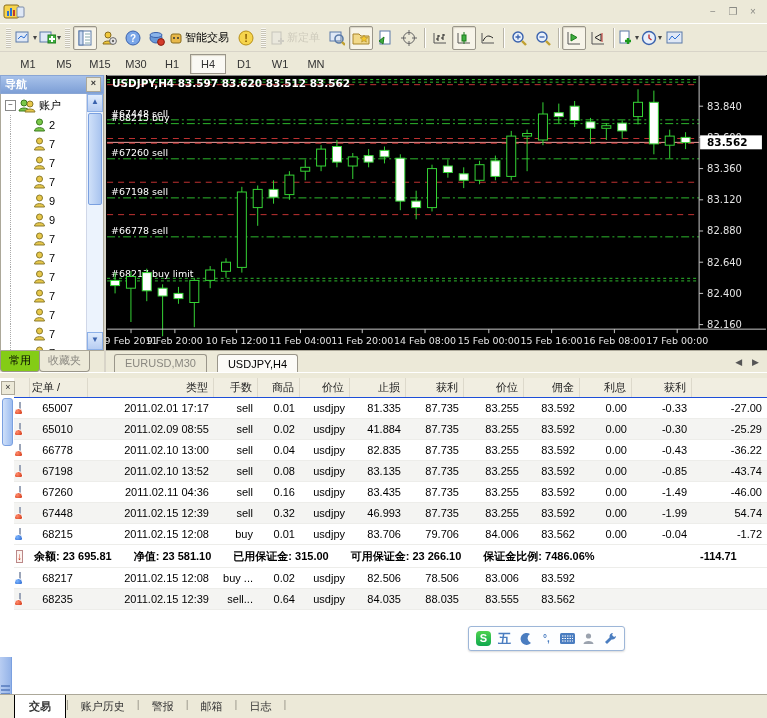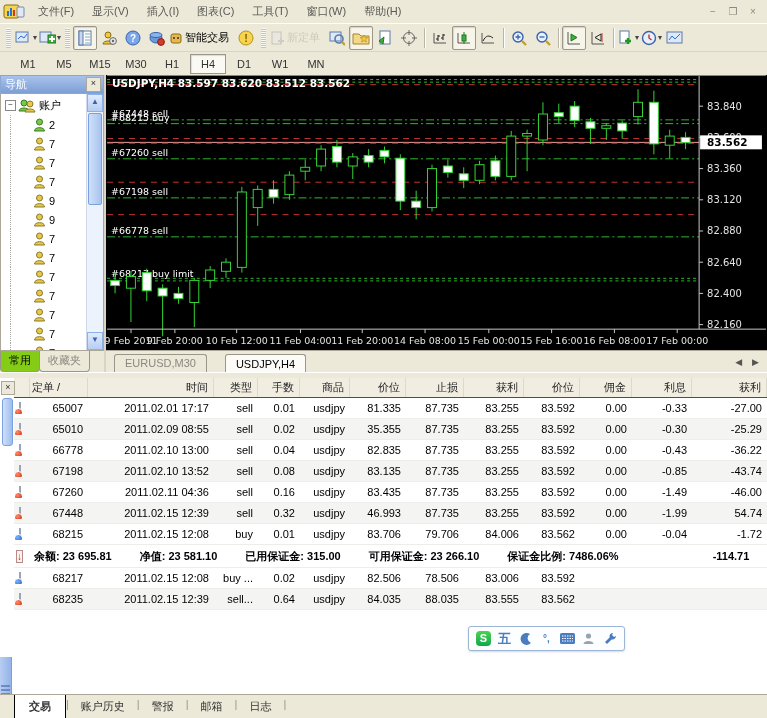--- a/index.html
+++ b/index.html
@@ -22,21 +22,21 @@
   .dd{font-size:8px;color:#444;margin-left:1px}
   .sep{width:1px;height:20px;background:#b9b5a8;margin:0 3px;box-shadow:1px 0 0 #fff}
   
   .tfbar{height:24px;display:flex;align-items:center;background:#ece9d8;border-bottom:7px solid #c2410c;padding-left:10px}
   .tf{min-width:26px;text-align:center;padding:3px 4px;color:#333;border:1px solid transparent}
   .tf.active{background:#faf9f4;border:1px solid #9a968a;box-shadow:inset 1px 1px 1px #ddd9cb}
   
   .main{position:absolute;top:75px;left:0;width:767px;height:297px;display:flex}
   .navpanel{width:106px;display:flex;flex-direction:column;background:#ece9d8;border-right:2px solid #d8d4c8}
   .navhead{height:17px;display:flex;align-items:center;background:linear-gradient(#a8c2ea,#7d9fd6);
-           color:#fff;font-weight:normal;padding-left:4px;border:1px solid #8aa6d4}
+           color:#fff;font-weight:bold;padding-left:4px;border:1px solid #8aa6d4}
   .navclose{margin-left:auto;margin-right:2px;width:13px;height:13px;background:#ece9d8;border:1px solid #aca899;
             color:#333;font-size:9px;line-height:11px;text-align:center}
   .navbody{flex:1;display:flex;background:#fff;border:1px solid #aca899;border-top:none;overflow:hidden}
   .tree{flex:1;padding:2px 0 0 4px;overflow:hidden}
   .nav-row{display:flex;align-items:center;height:19px;white-space:nowrap}
   .nav-row .lbl{margin-left:3px;font-size:11px}
   .expand{width:9px;height:9px;border:1px solid #888;background:#fff;font-size:8px;line-height:7px;text-align:center;color:#333;margin-right:2px}
   .treeline{width:8px;border-left:1px dotted #aaa;height:19px;margin-left:5px}
   
   .vscroll{width:16px;background:#ecf3fd;display:flex;flex-direction:column;border-left:1px solid #d0d7e8}
@@ -44,48 +44,48 @@
   .sthumb{height:90px;margin:1px;background:linear-gradient(90deg,#cfe0f9,#a9c4ef);border:1px solid #7aa0e0;border-radius:2px}
   .strack{flex:1}
   .navtabs{height:21px;display:flex;align-items:flex-start;background:#ece9d8;padding-top:0}
   .ntab{padding:2px 8px 3px;border:1px solid #9a968a;border-top:none;background:#ece9d8;color:#8a8880;
         border-radius:0 0 4px 4px;margin-right:-1px;font-size:11px}
   .ntab.active{background:#84cc16;color:#000}
   
   .chartwrap{flex:1;display:flex;flex-direction:column}
   #chart{display:block;background:#000}
   .charttabs{height:21px;background:#ece9d8;display:flex;align-items:flex-end;padding-left:8px;border-top:1px solid #aca899}
-  .ctab{padding:2px 10px 3px;border:1px solid #9a968a;border-bottom:none;border-radius:3px 3px 0 0;background:#ece9d8;color:#8a8880;margin-right:18px}
+  .ctab{padding:2px 10px 3px;border:1px solid #9a968a;border-bottom:none;border-radius:3px 3px 0 0;background:#ece9d8;color:#8a8880;margin-right:10px}
   .ctab.active{background:#fcfbf7;color:#000;position:relative;top:1px;padding-top:3px}
   .ctabarrows{margin-left:auto;padding-right:8px;color:#555;font-size:9px;display:flex;gap:10px;align-self:center}
   
   .splitter{position:absolute;top:372px;left:0;width:767px;height:6px;background:#ece9d8;border-top:1px solid #fff;border-bottom:1px solid #aca899}
   
   .terminal{position:absolute;top:378px;left:0;width:767px;height:317px;background:#fff;overflow:hidden}
   .gutter{position:absolute;left:0;top:0;width:13px;height:100%;background:#fff}
   .tclose{display:block;width:12px;height:12px;margin:3px 0 3px 1px;background:#ece9d8;border:1px solid #aca899;
           font-size:9px;line-height:10px;text-align:center;color:#333}
   .bluestrip{width:9px;height:46px;margin-left:2px;background:linear-gradient(90deg,#cfe0f9,#9dbdf0);border:1px solid #7aa0e0;border-radius:3px}
   .ttable{margin-left:14px;width:753px}
   .trow{display:grid;grid-template-columns:16px 58px 126px 44px 42px 50px 56px 58px 60px 56px 52px 60px 1fr;
         height:20px;align-items:center;border-bottom:1px solid #ededea}
   .trow.alt{background:#f4f4f2}
   .thead{height:19px;background:#f1eee1;border-bottom:1px solid #1d4ed8;color:#222}
   .thead .c{border-right:1px solid #ddd9cb;height:100%;display:flex;align-items:center;justify-content:flex-end;padding-right:5px}
   .thead .c.first{justify-content:flex-start;padding-left:2px}
   .c{padding:0 5px 0 2px;white-space:nowrap;overflow:hidden}
-  .num{text-align:right}.ctr{text-align:right}.lft{text-align:right}
+  .num{text-align:right}.ctr{text-align:right}.lft{text-align:center}
   .ordicon{width:11px;height:13px;margin-left:3px;position:relative;background:#fdfdfd;border:1px solid #9aa4b8;border-radius:1px}
   .ordicon i{position:absolute;right:-3px;bottom:-3px;width:7px;height:7px;border-radius:50%;border:1px solid #fff}
   .ordicon.sell i{background:radial-gradient(circle at 35% 30%,#ff8a6a,#c62200)}
   .ordicon.buy  i{background:radial-gradient(circle at 35% 30%,#7ab4ff,#1a56c4)}
   .balrow{display:grid;grid-template-columns:16px 670px 1fr;height:22px;align-items:center;font-weight:bold;border-bottom:1px solid #ededea}
   .balicon{width:13px;height:13px;margin-left:2px;background:#fdf3ef;border:1px solid #b88;color:#c62200;font-size:10px;line-height:12px;text-align:center}
-  .balitems{display:flex;gap:28px;padding-left:4px}
-  .balprofit{text-align:center;padding-right:5px}
+  .balitems{display:flex;gap:22px;padding-left:4px}
+  .balprofit{text-align:left;padding-right:5px}
   
   .imebar{position:absolute;left:468px;top:626px;height:23px;display:flex;align-items:center;gap:6px;
           background:#fdfeff;border:1px solid #9db6d8;border-radius:3px;padding:0 7px;box-shadow:0 1px 2px rgba(0,0,0,.15)}
   .imeico{display:inline-flex;align-items:center;justify-content:center;width:15px;height:15px}
   .slogo{width:15px;height:15px;background:linear-gradient(#4fd24f,#0ea84e);border-radius:4px;color:#fff;font-weight:bold;font-size:11px;line-height:15px;text-align:center}
   .wubi{color:#4a7dc0;font-weight:bold;font-size:13px}
   .leftstrip{position:absolute;left:0;top:657px;width:11px;height:61px;background:linear-gradient(90deg,#b8cdf2,#94b3e8);border-right:1px solid #7aa0e0}
   .leftstrip .g{margin:28px 1px 0;height:24px;background:repeating-linear-gradient(#5a7ec0 0 2px,transparent 2px 4px);opacity:.8}
   
   .bottomtabs{position:absolute;left:0;bottom:0;width:767px;height:23px;background:#ece9d8;border-top:1px solid #aca899;
@@ -100,29 +100,20 @@
 <div class="menubar">
   <span class="applogo">
     <svg width="22" height="16" viewBox="0 0 22 16">
         <rect x="1" y="1" width="15" height="13" rx="2" fill="#f6d44c" stroke="#8a6d1d"></rect>
         <rect x="4" y="7" width="2" height="5" fill="#2a6fd4"></rect>
         <rect x="7" y="4" width="2" height="8" fill="#2a6fd4"></rect>
         <rect x="10" y="6" width="2" height="6" fill="#c43c2a"></rect>
         <rect x="14" y="3" width="7" height="10" rx="1" fill="#dfe8f6" stroke="#7a8aa8"></rect>
       </svg>
   </span>
-  <div id="menus" style="display:flex">
-      <span class="menu-item">文件(F)</span>
-      <span class="menu-item">显示(V)</span>
-      <span class="menu-item">插入(I)</span>
-      <span class="menu-item">图表(C)</span>
-      <span class="menu-item">工具(T)</span>
-      <span class="menu-item">窗口(W)</span>
-      <span class="menu-item">帮助(H)</span>
-    </div>
   <div class="winctl">
     <span class="wbtn">−</span>
     <span class="wbtn">❐</span>
     <span class="wbtn">×</span>
   </div>
 </div>
 
 <div class="toolbar">
   <span class="grip"></span>
   <span class="tbtn">
@@ -595,21 +586,20 @@
 
 <div class="terminal">
   <div class="gutter">
     <span class="tclose">×</span>
     <div class="bluestrip"></div>
   </div>
   <div class="ttable" id="ttable">
       <div class="trow thead">
         <span class="c first"></span>
         <span class="c first">定单 /</span>
-        <span class="c">时间</span>
         <span class="c">类型</span>
         <span class="c">手数</span>
         <span class="c">商品</span>
         <span class="c">价位</span>
         <span class="c">止损</span>
         <span class="c">获利</span>
         <span class="c">价位</span>
         <span class="c">佣金</span>
         <span class="c">利息</span>
         <span class="c">获利</span>
@@ -629,21 +619,21 @@
         <span class="c num">-0.33</span>
         <span class="c num">-27.00</span>
       </div>
       <div class="trow alt">
         <span class="c"><span class="ordicon sell"><i></i></span></span>
         <span class="c lft">65010</span>
         <span class="c num">2011.02.09 08:55</span>
         <span class="c num">sell</span>
         <span class="c num">0.02</span>
         <span class="c ctr">usdjpy</span>
-        <span class="c num">35.355</span>
+        <span class="c num">41.884</span>
         <span class="c num">87.735</span>
         <span class="c num">83.255</span>
         <span class="c num">83.592</span>
         <span class="c num">0.00</span>
         <span class="c num">-0.30</span>
         <span class="c num">-25.29</span>
       </div>
       <div class="trow">
         <span class="c"><span class="ordicon sell"><i></i></span></span>
         <span class="c lft">66778</span>

